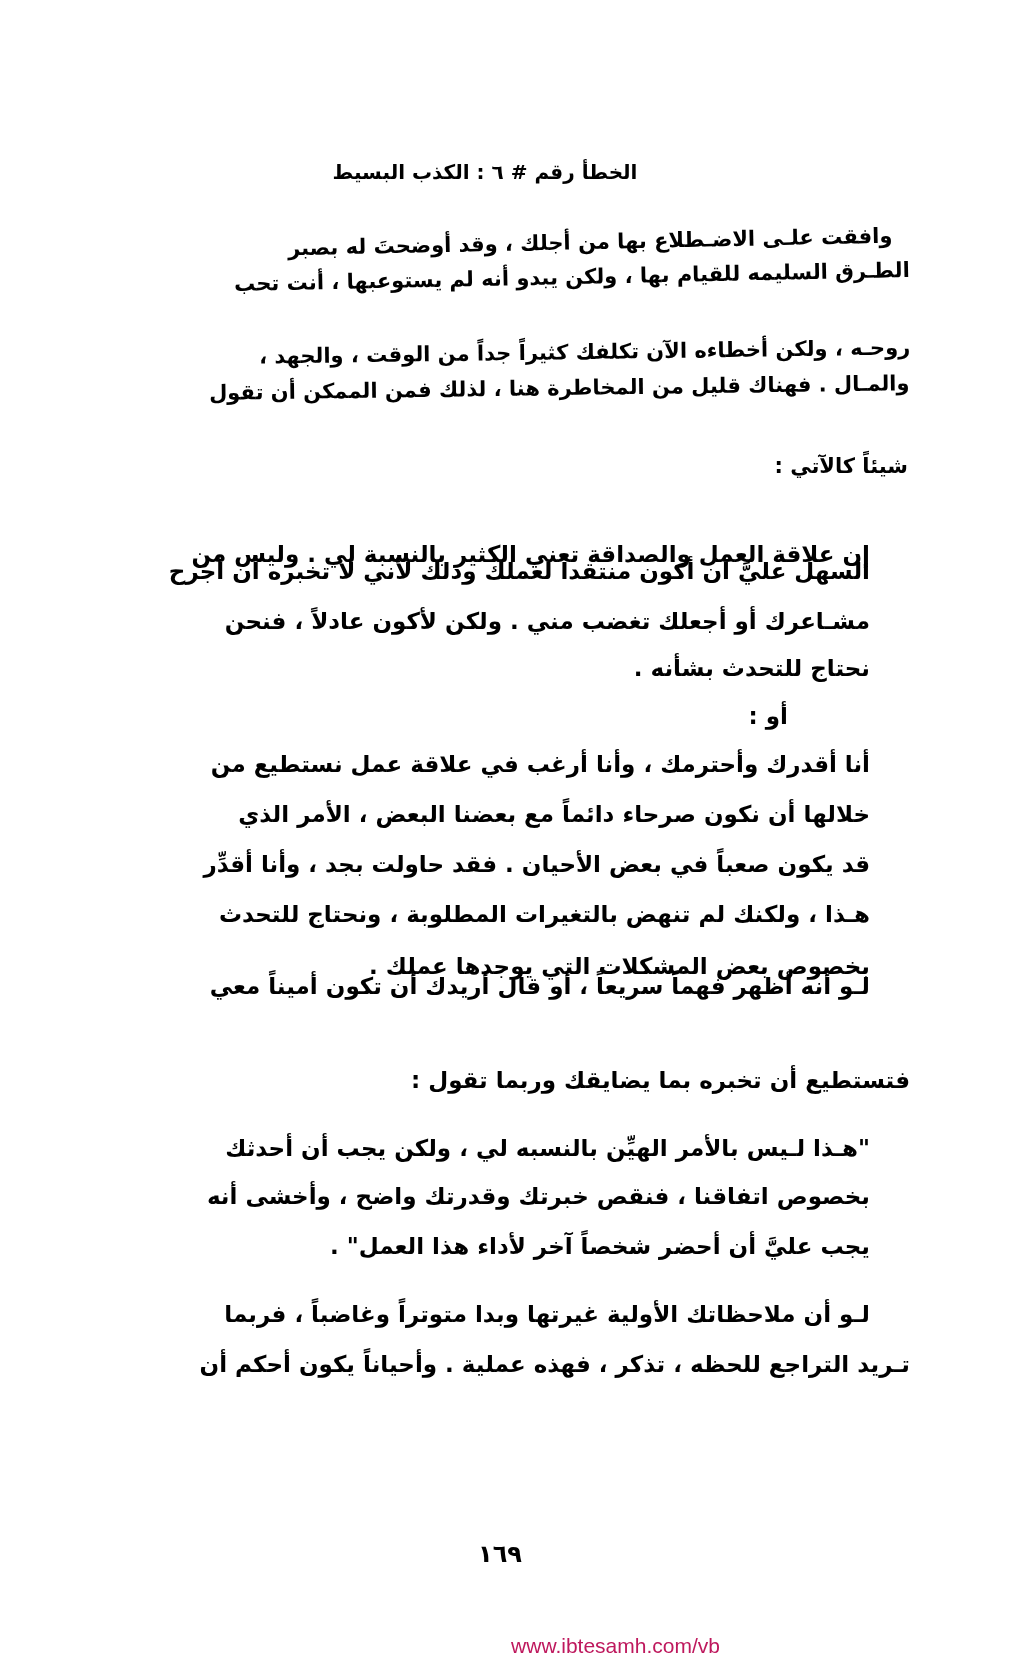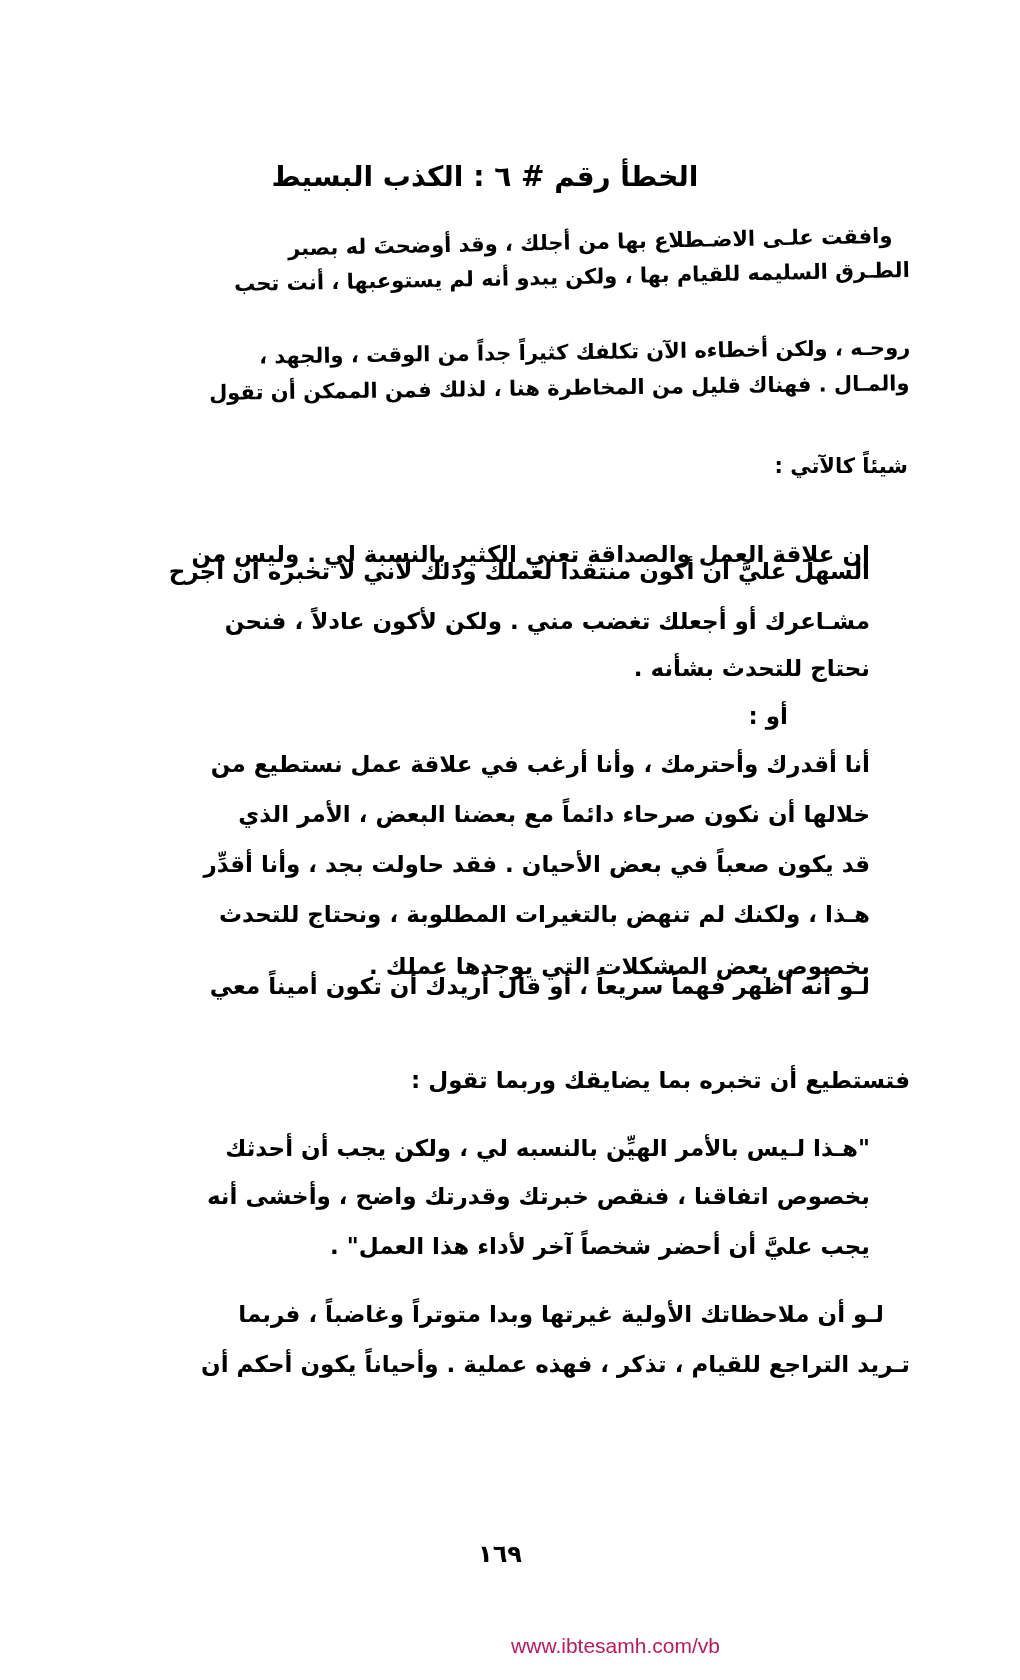--- a/index.html
+++ b/index.html
@@ -32,21 +32,21 @@
       line-height: 32px;
       text-align: right;
     }
     .title {
       position: absolute;
       left: 250px;
       width: 470px;
       top: 160px;
       direction: rtl;
       text-align: center;
-      font-size: 28px;
+      font-size: 20px;
       font-weight: bold;
       white-space: nowrap;
     }
     .page-number {
       position: absolute;
       left: 400px;
       width: 200px;
       top: 1492px;
       text-align: center;
       font-size: 24px;
@@ -94,19 +94,19 @@
   <div class="line" style="right:150px; top:898px;">هـذا ، ولكنك لم تنهض بالتغيرات المطلوبة ، ونحتاج للتحدث</div>
   <div class="line" style="right:150px; top:950px;">بخصوص بعض المشكلات التي يوجدها عملك .</div>
 
   <div class="line" style="right:150px; top:970px;">لـو أنه أظهر فهماً سريعاً ، أو قال أريدك أن تكون أميناً معي</div>
   <div class="line" style="right:110px; top:1064px;">فتستطيع أن تخبره بما يضايقك وربما تقول :</div>
 
   <div class="line" style="right:150px; top:1132px;">"هـذا لـيس بالأمر الهيِّن بالنسبه لي ، ولكن يجب أن أحدثك</div>
   <div class="line" style="right:150px; top:1180px;">بخصوص اتفاقنا ، فنقص خبرتك وقدرتك واضح ، وأخشى أنه</div>
   <div class="line" style="right:150px; top:1230px;">يجب عليَّ أن أحضر شخصاً آخر لأداء هذا العمل" .</div>
 
-  <div class="line" style="right:136px; top:1298px;margin-left:34px;">لـو أن ملاحظاتك الأولية غيرتها وبدا متوتراً وغاضباً ، فربما</div>
-  <div class="line" style="right:110px; top:1348px;">تـريد التراجع للقيام ، تذكر ، فهذه عملية . وأحياناً يكون أحكم أن</div>
+  <div class="line" style="right:150px; top:1298px;margin-left:34px;">لـو أن ملاحظاتك الأولية غيرتها وبدا متوتراً وغاضباً ، فربما</div>
+  <div class="line" style="right:110px; top:1348px;">تـريد التراجع للحظه ، تذكر ، فهذه عملية . وأحياناً يكون أحكم أن</div>
 
   <div class="page-number">١٦٩</div>
 
   <div class="watermark">www.ibtesamh.com/vb</div>
 </div>
 
 </body></html>

